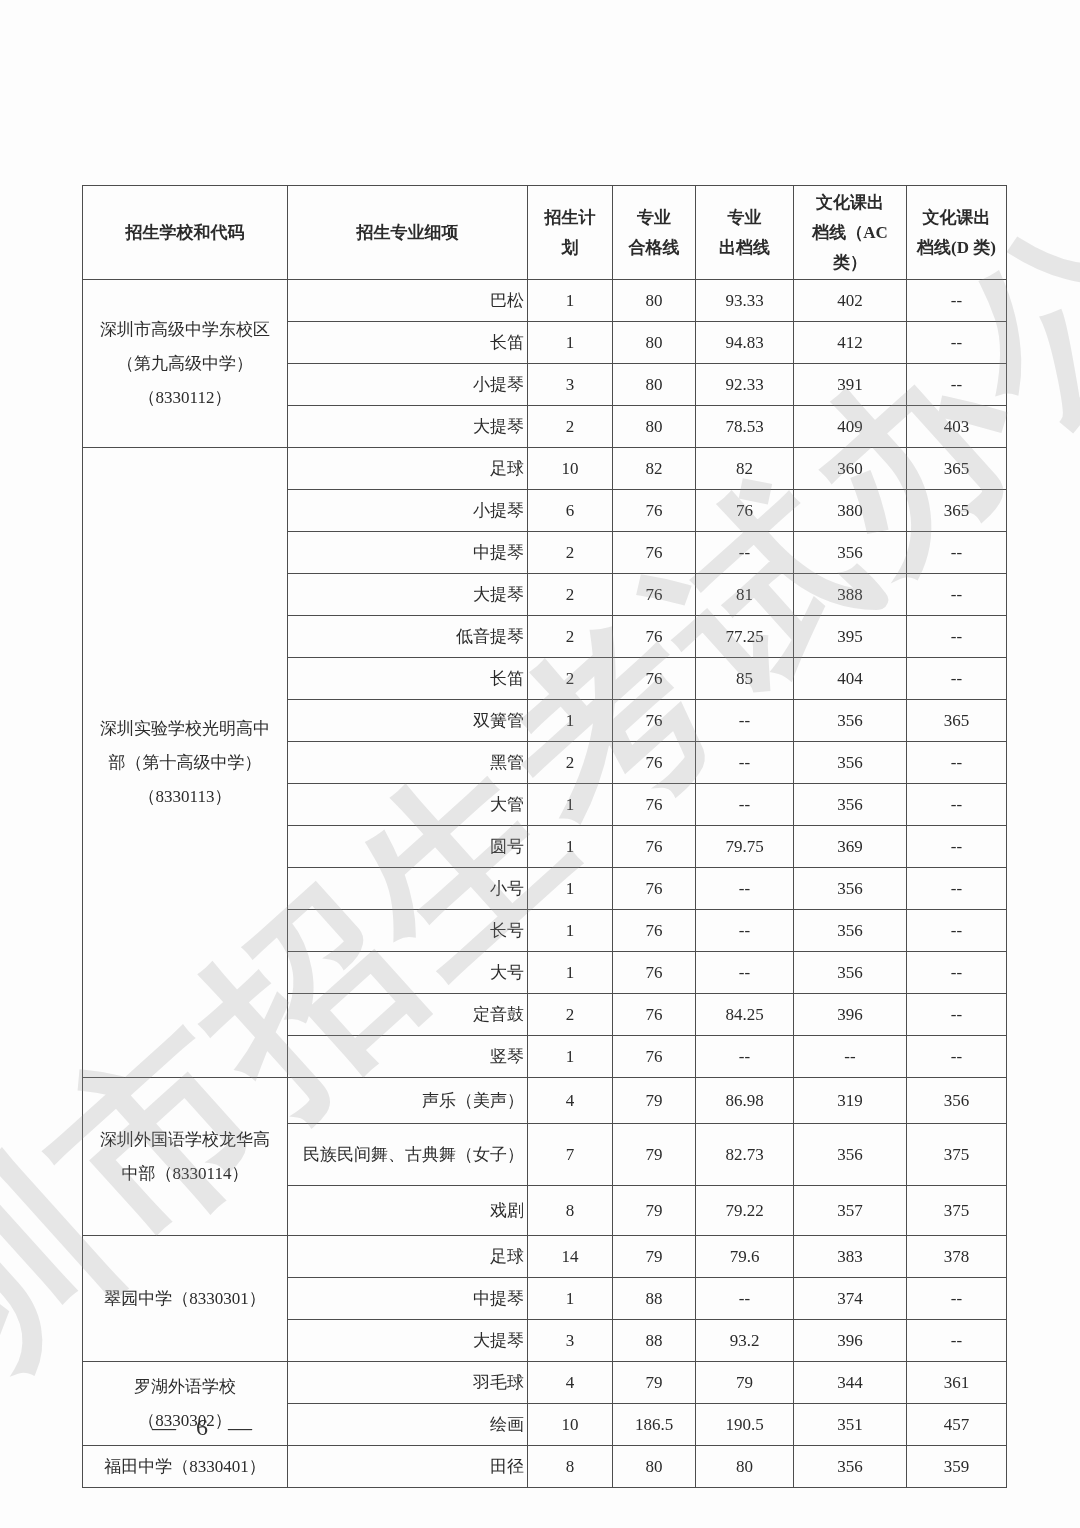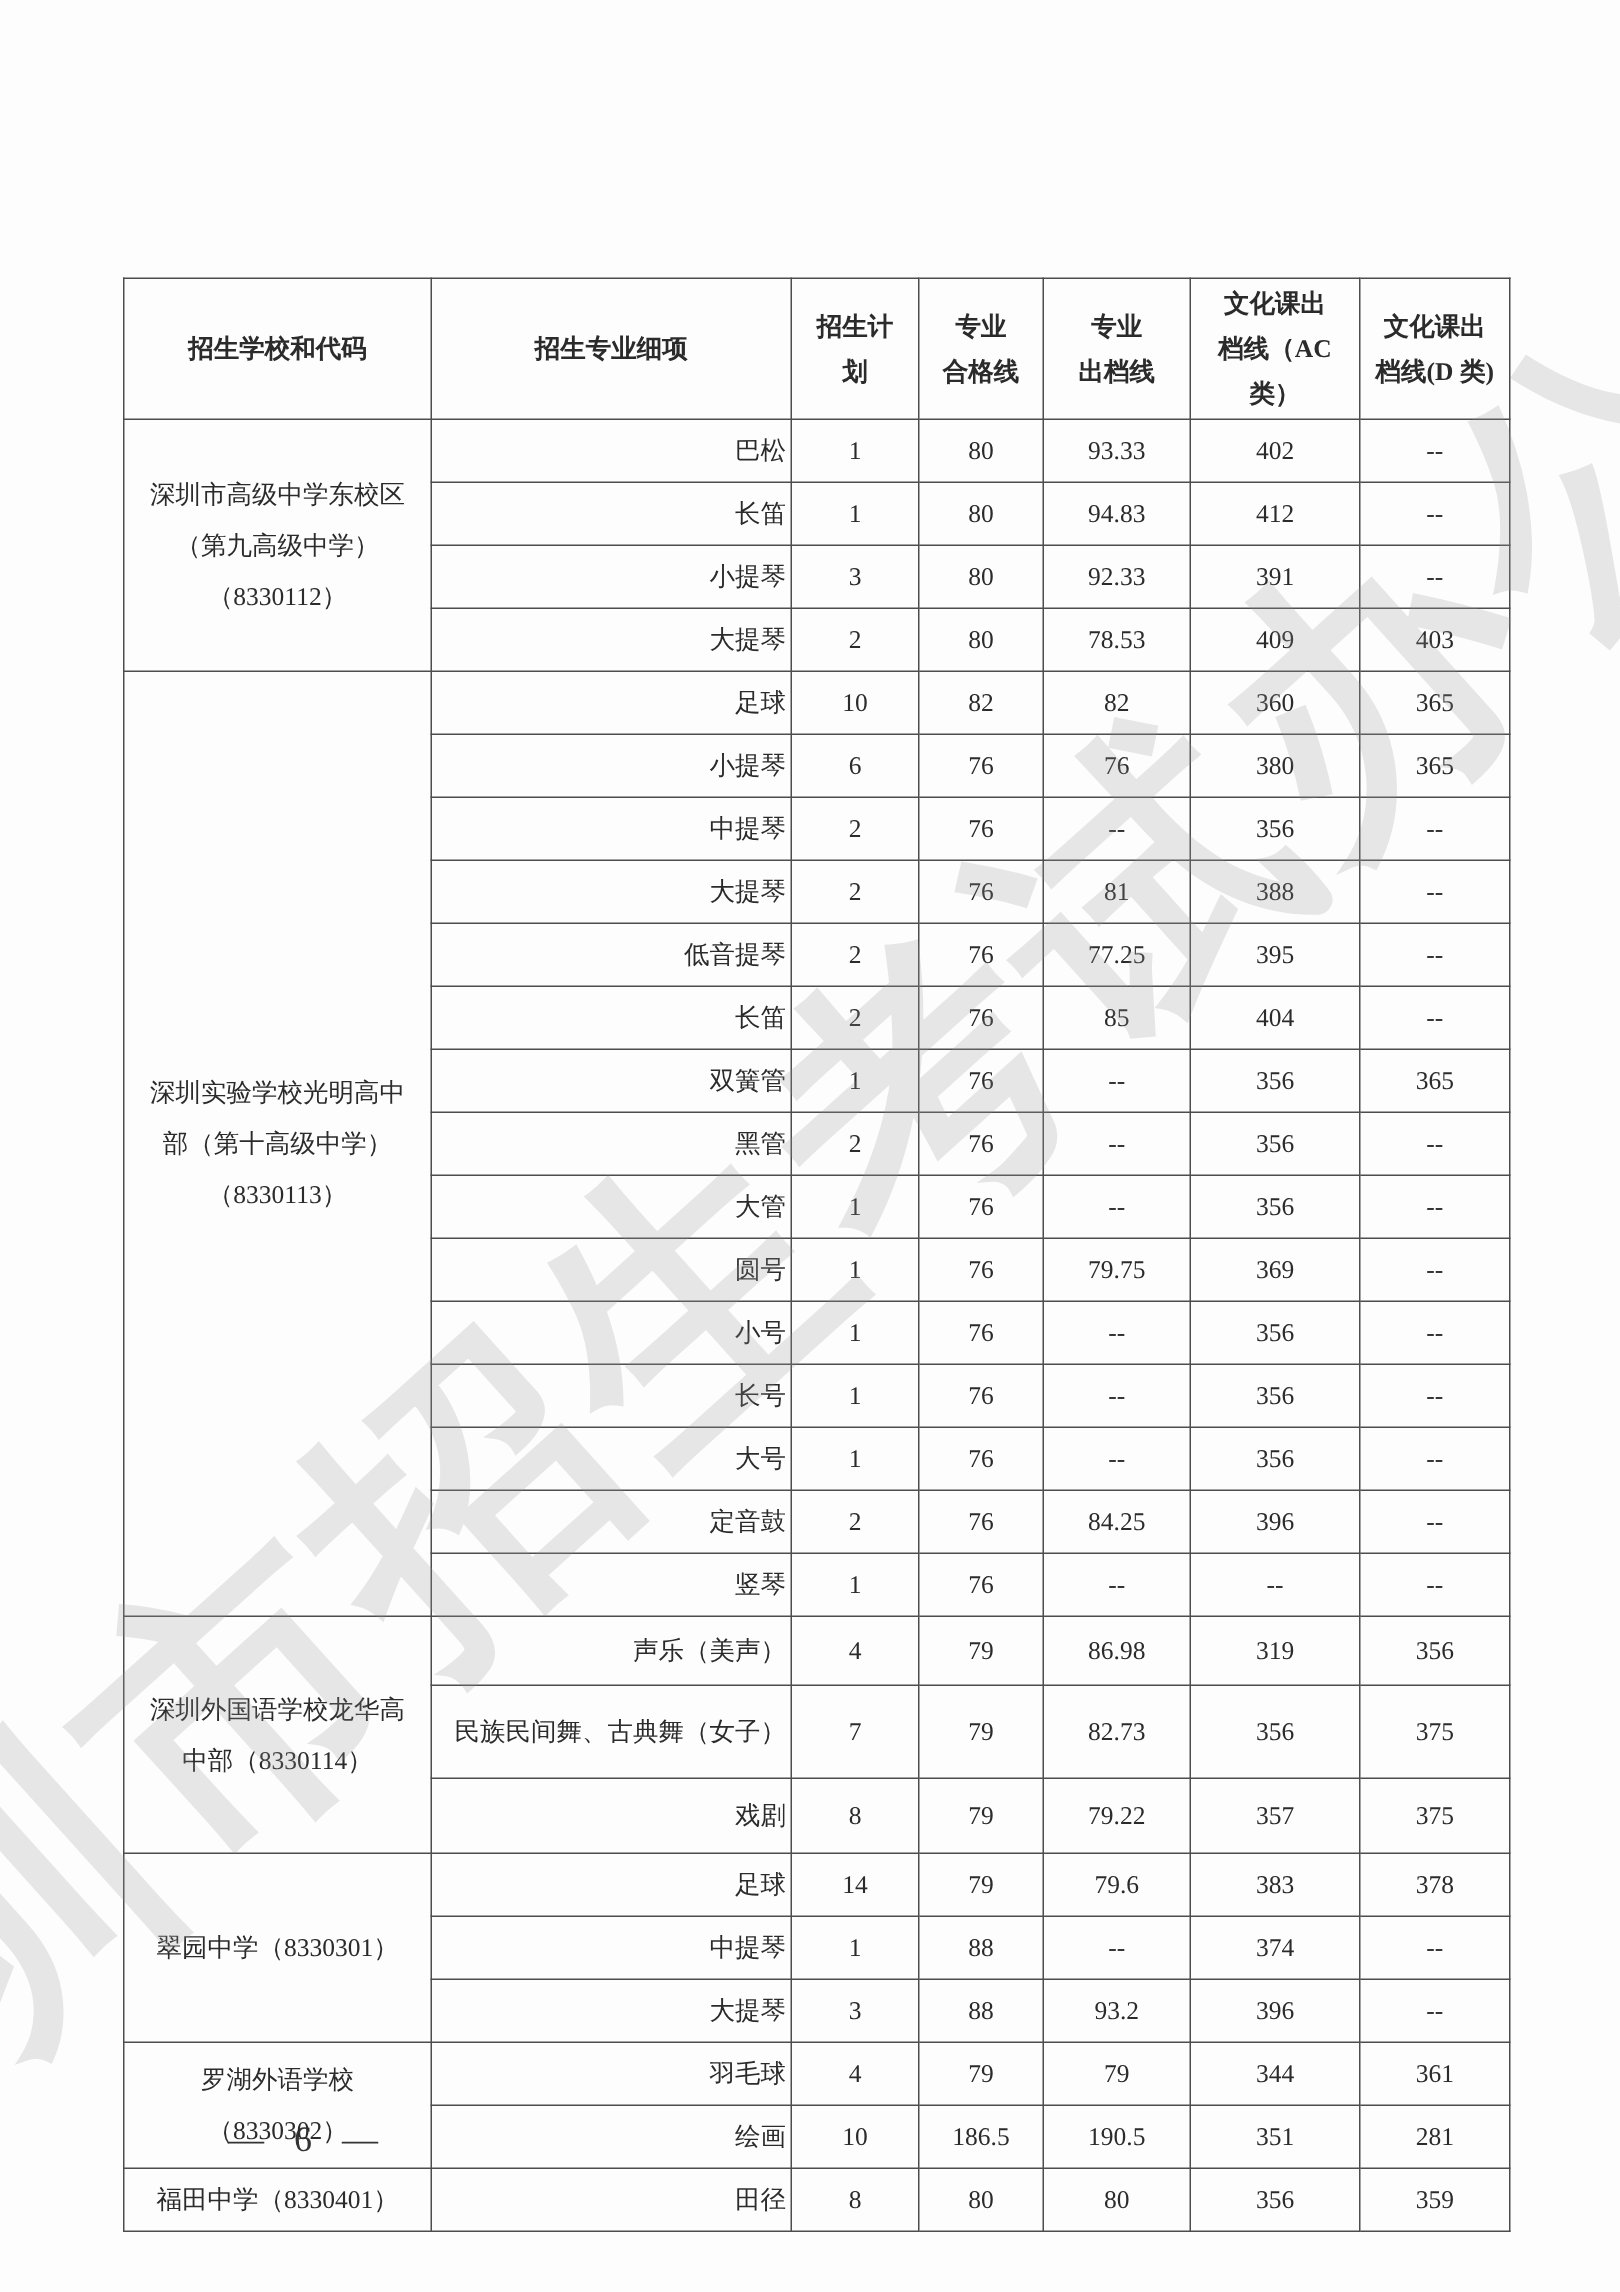--- a/index.html
+++ b/index.html
@@ -319,21 +319,21 @@
           <td class="value-cell">79</td>
           <td class="value-cell">344</td>
           <td class="value-cell">361</td>
         </tr>
         <tr>
           <td class="major-cell">绘画</td>
           <td class="value-cell">10</td>
           <td class="value-cell">186.5</td>
           <td class="value-cell">190.5</td>
           <td class="value-cell">351</td>
-          <td class="value-cell">281</td>
+          <td class="value-cell">457</td>
         </tr>
         <tr>
           <td rowspan="1" class="school-cell">福田中学（8330401）</td>
           <td class="major-cell">田径</td>
           <td class="value-cell">8</td>
           <td class="value-cell">80</td>
           <td class="value-cell">80</td>
           <td class="value-cell">356</td>
           <td class="value-cell">359</td>
         </tr>

